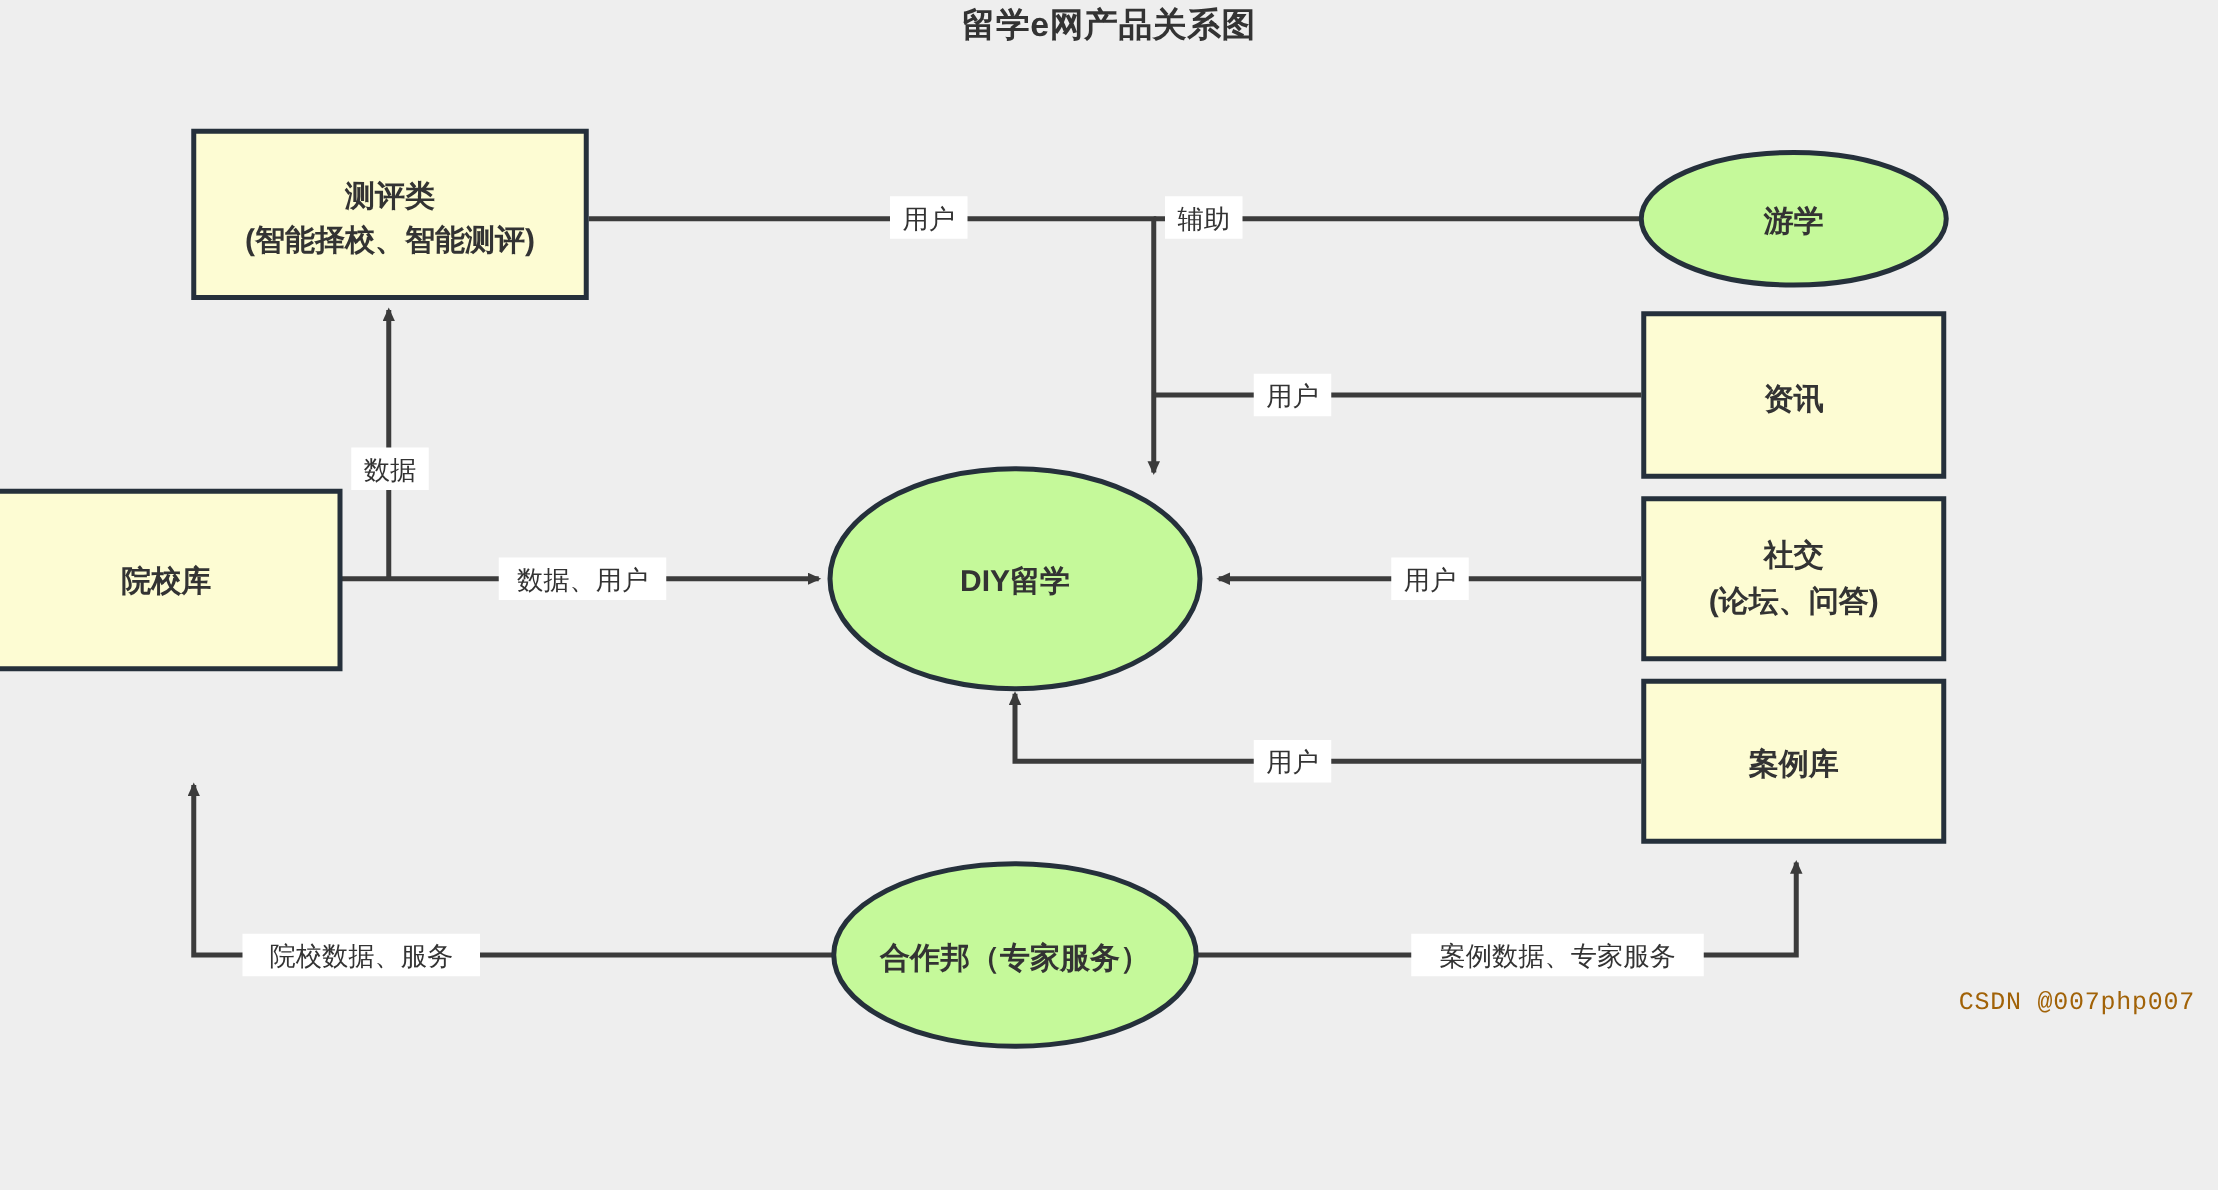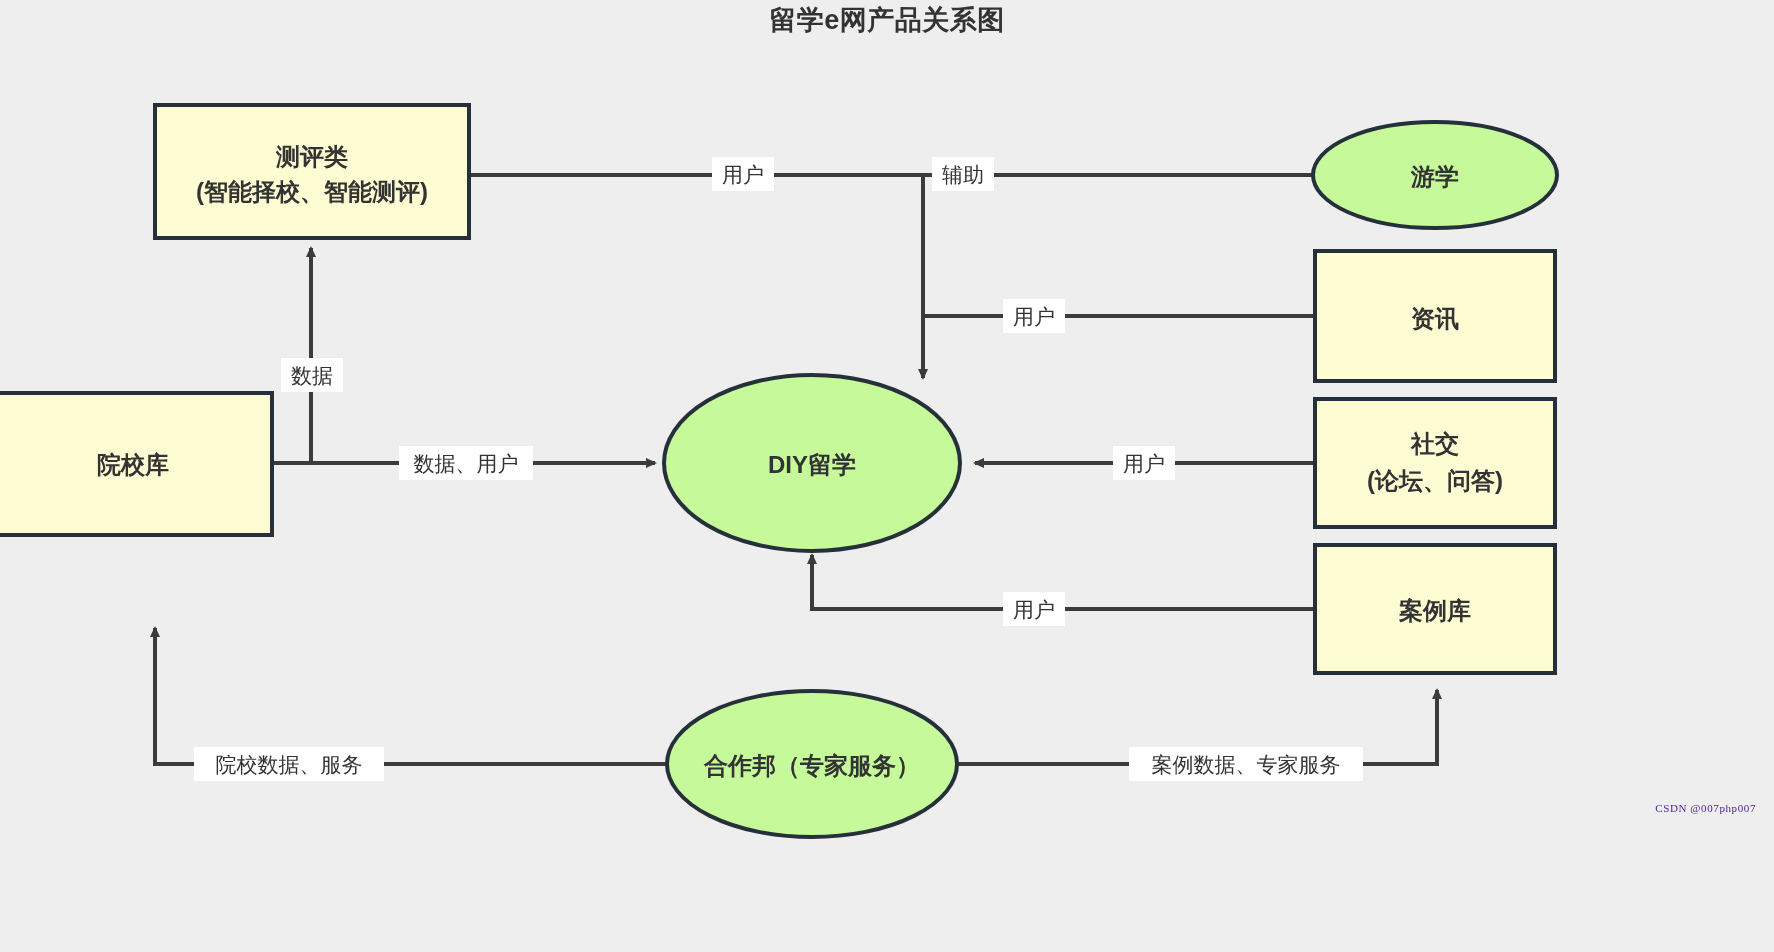--- a/index.html
+++ b/index.html
@@ -61,24 +61,24 @@
   }
   .link {
     fill: none;
     stroke: #3b3b3b;
     stroke-width: 4;
   }
   #watermark {
     position: absolute;
     right: 18px;
     bottom: 14px;
-    font-size: 11px;
-    color: #4c1d95;
+    font-size: 20px;
+    color: #a16207;
     letter-spacing: 0.6px;
-    font-family: Liberation Serif, serif;
+    font-family: Liberation Mono, monospace;
   }
 </style>
 </head>
 <body>
 
 <div id="canvas">
 
   <div id="diagram-title">留学e网产品关系图</div>
 
   <svg id="diagram-svg" width="1774" height="952" viewBox="0 0 1774 952">

